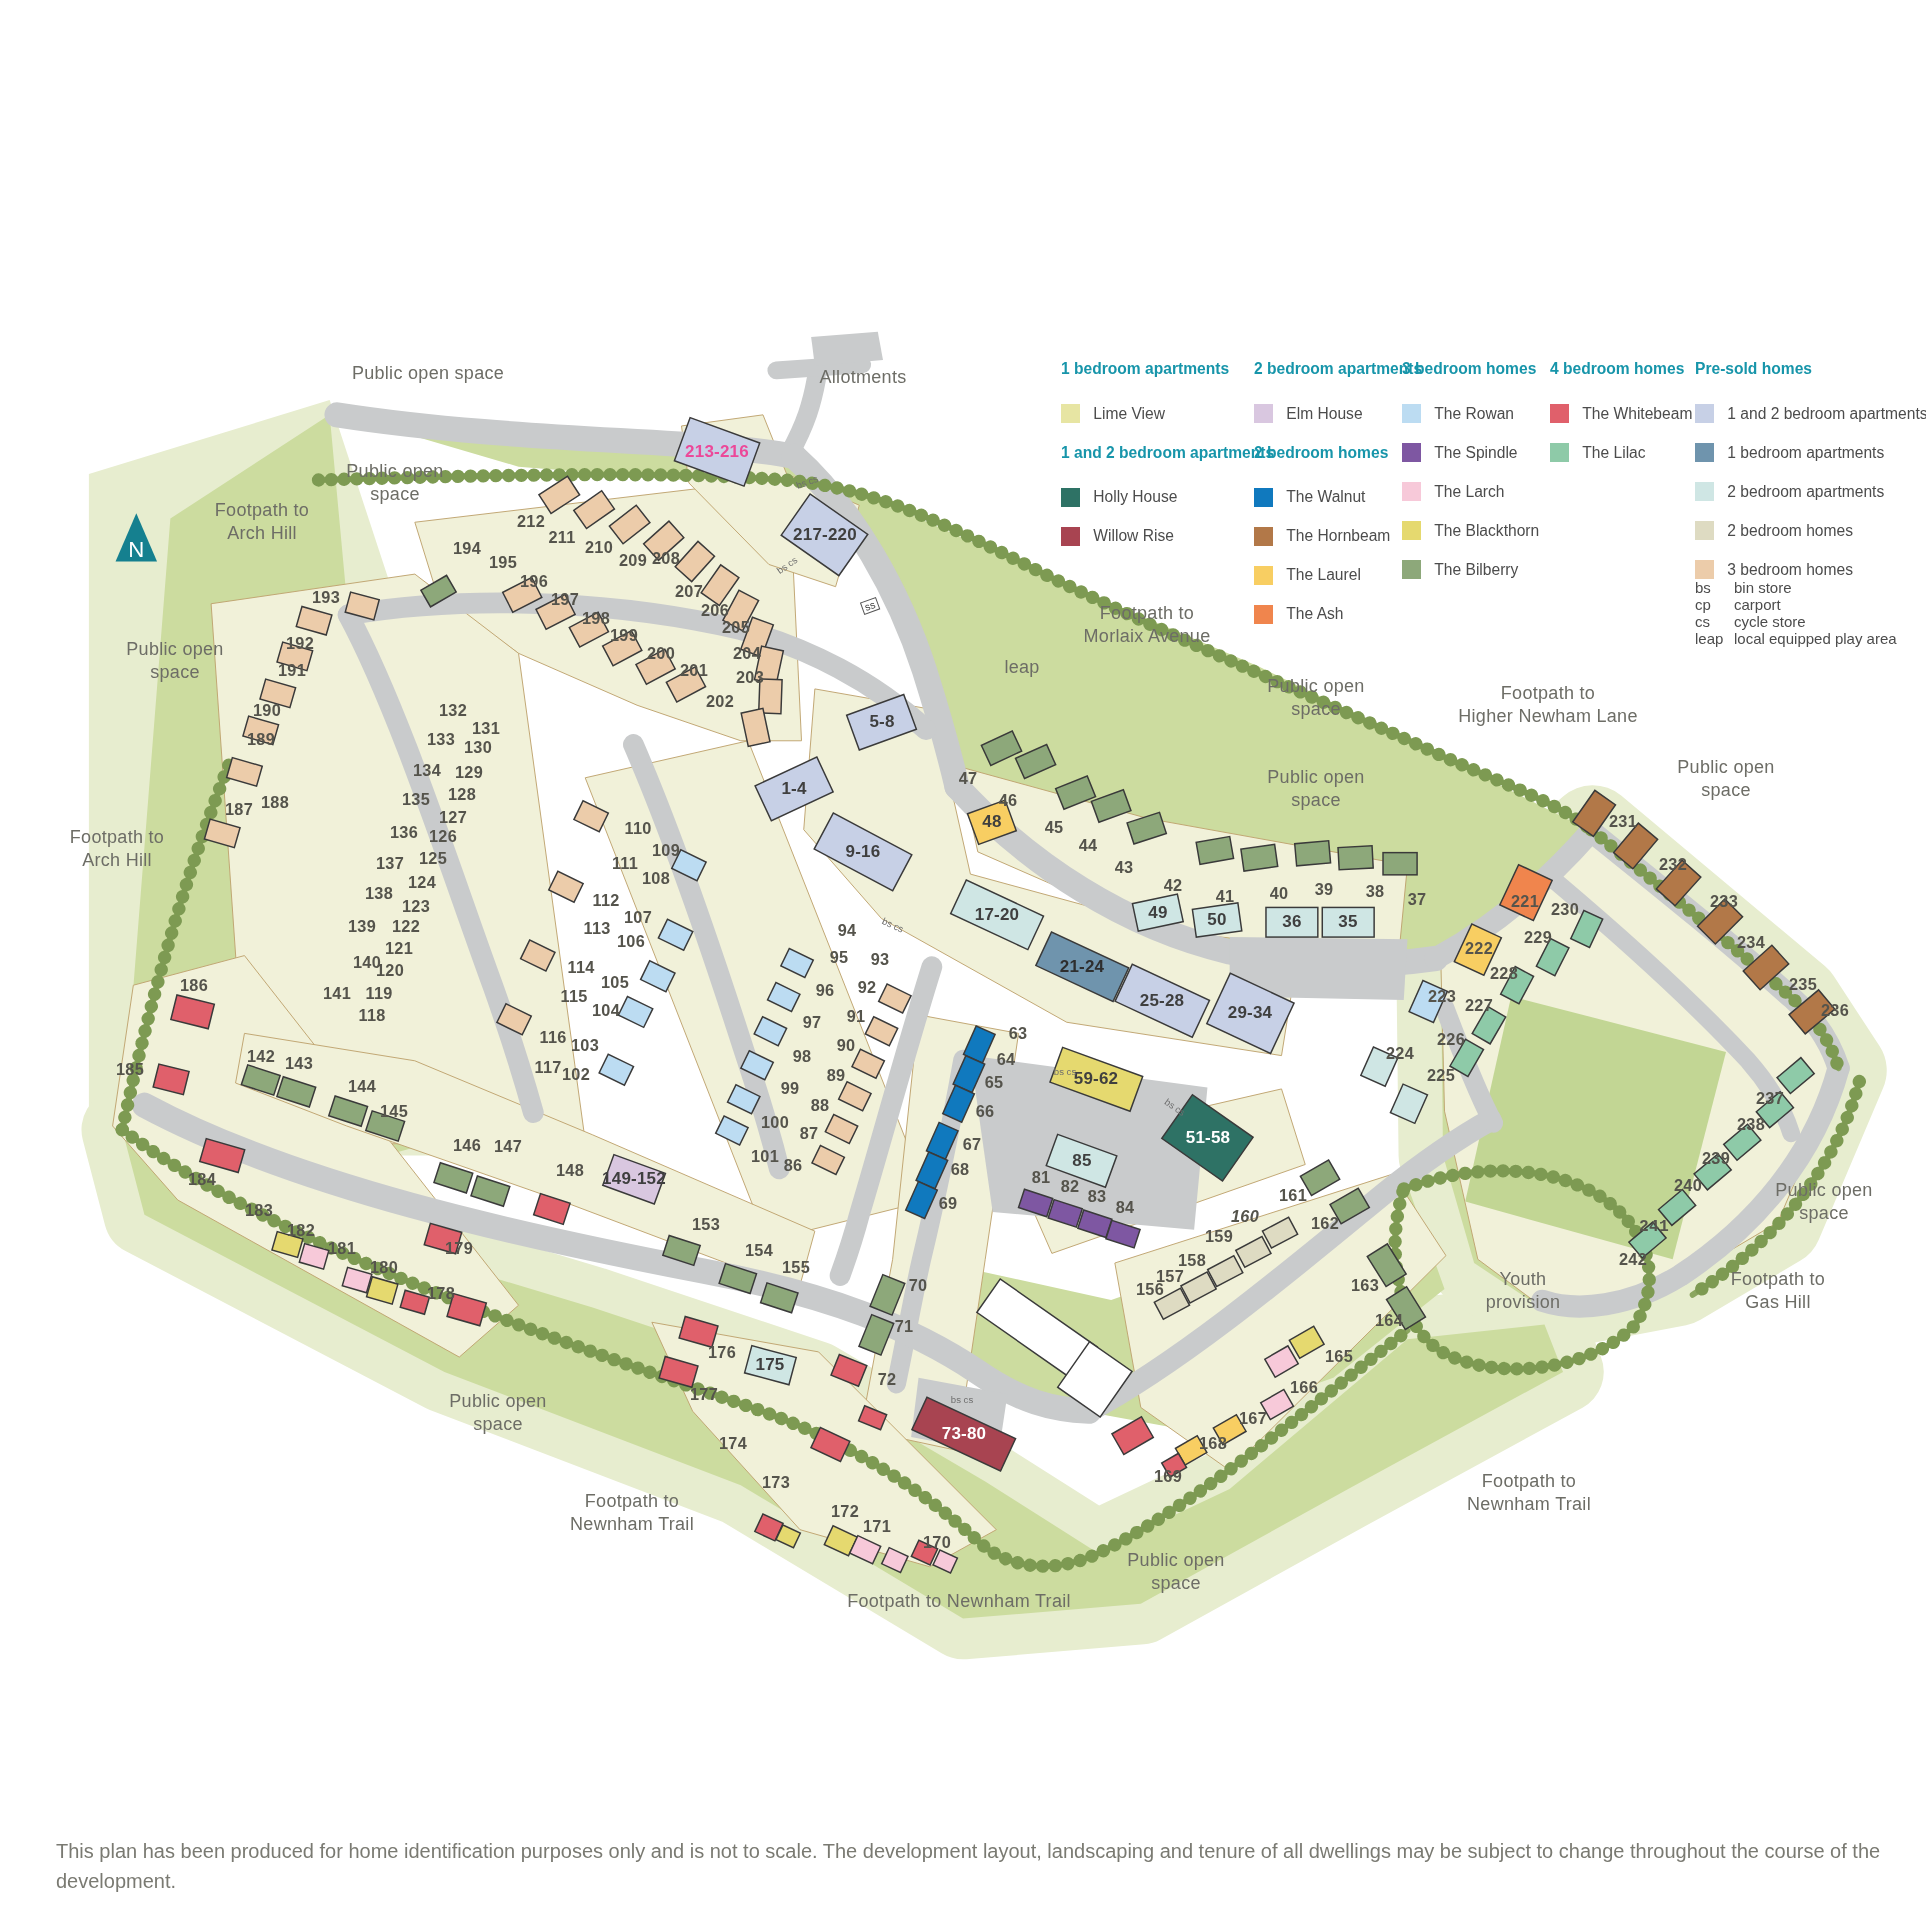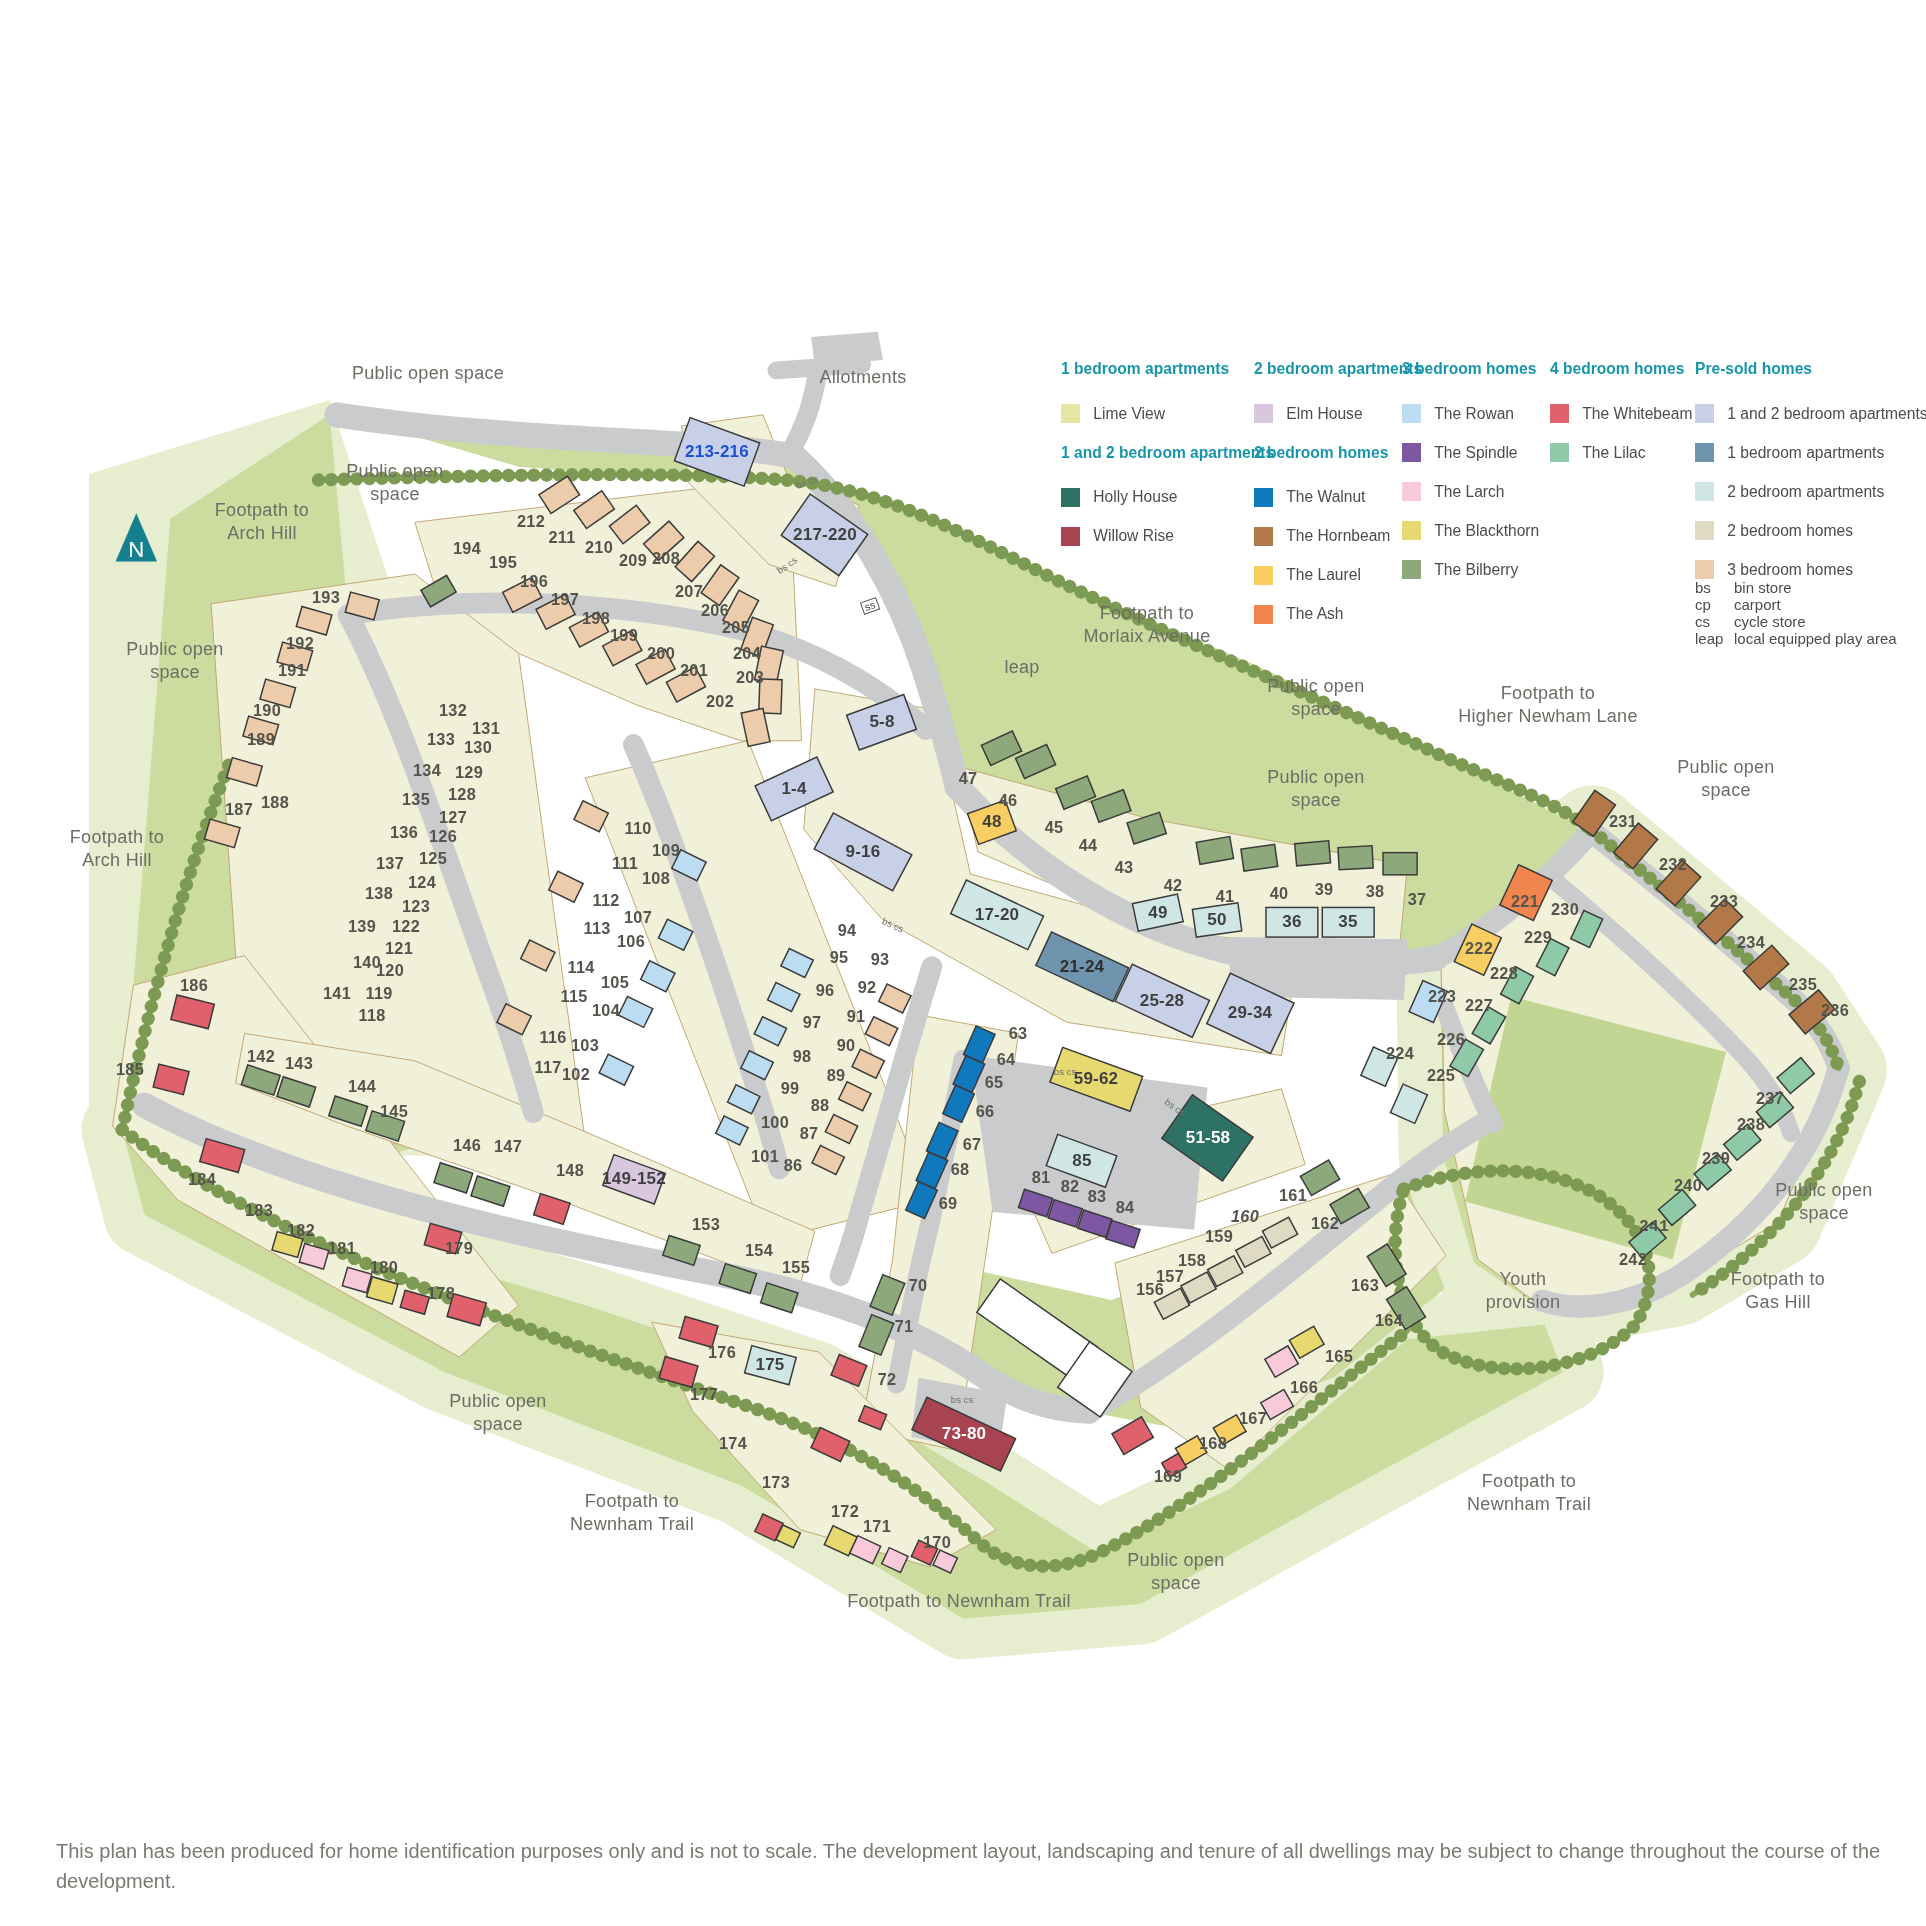--- a/index.html
+++ b/index.html
@@ -316,21 +316,21 @@
 space</div>
       <div class="area-label" style="left: 632px; top: 1513px;">Footpath to
 Newnham Trail</div>
       <div class="area-label" style="left: 1176px; top: 1572px;">Public open
 space</div>
       <div class="area-label" style="left: 1529px; top: 1493px;">Footpath to
 Newnham Trail</div>
       <div class="area-label" style="left: 959px; top: 1602px;">Footpath to Newnham Trail</div>
     </div>
   <div class="overlay" id="plot-labels">
-      <div class="block-label" style="left: 717px; top: 452px; color: #1d4ed8;">213-216</div>
+      <div class="block-label" style="left: 717px; top: 452px; color: #ec4899;">213-216</div>
       <div class="block-label" style="left: 825px; top: 535px; color: rgb(63, 63, 63);">217-220</div>
       <div class="block-label" style="left: 794px; top: 789px; color: rgb(63, 63, 63);">1-4</div>
       <div class="block-label" style="left: 882px; top: 722px; color: rgb(63, 63, 63);">5-8</div>
       <div class="block-label" style="left: 863px; top: 852px; color: rgb(63, 63, 63);">9-16</div>
       <div class="block-label" style="left: 997px; top: 915px; color: rgb(63, 63, 63);">17-20</div>
       <div class="block-label" style="left: 1082px; top: 967px; color: rgb(46, 46, 46);">21-24</div>
       <div class="block-label" style="left: 1162px; top: 1001px; color: rgb(63, 63, 63);">25-28</div>
       <div class="block-label" style="left: 1250px; top: 1013px; color: rgb(63, 63, 63);">29-34</div>
       <div class="block-label" style="left: 1096px; top: 1079px; color: rgb(63, 63, 63);">59-62</div>
       <div class="block-label" style="left: 1208px; top: 1138px; color: rgb(255, 255, 255);">51-58</div>

